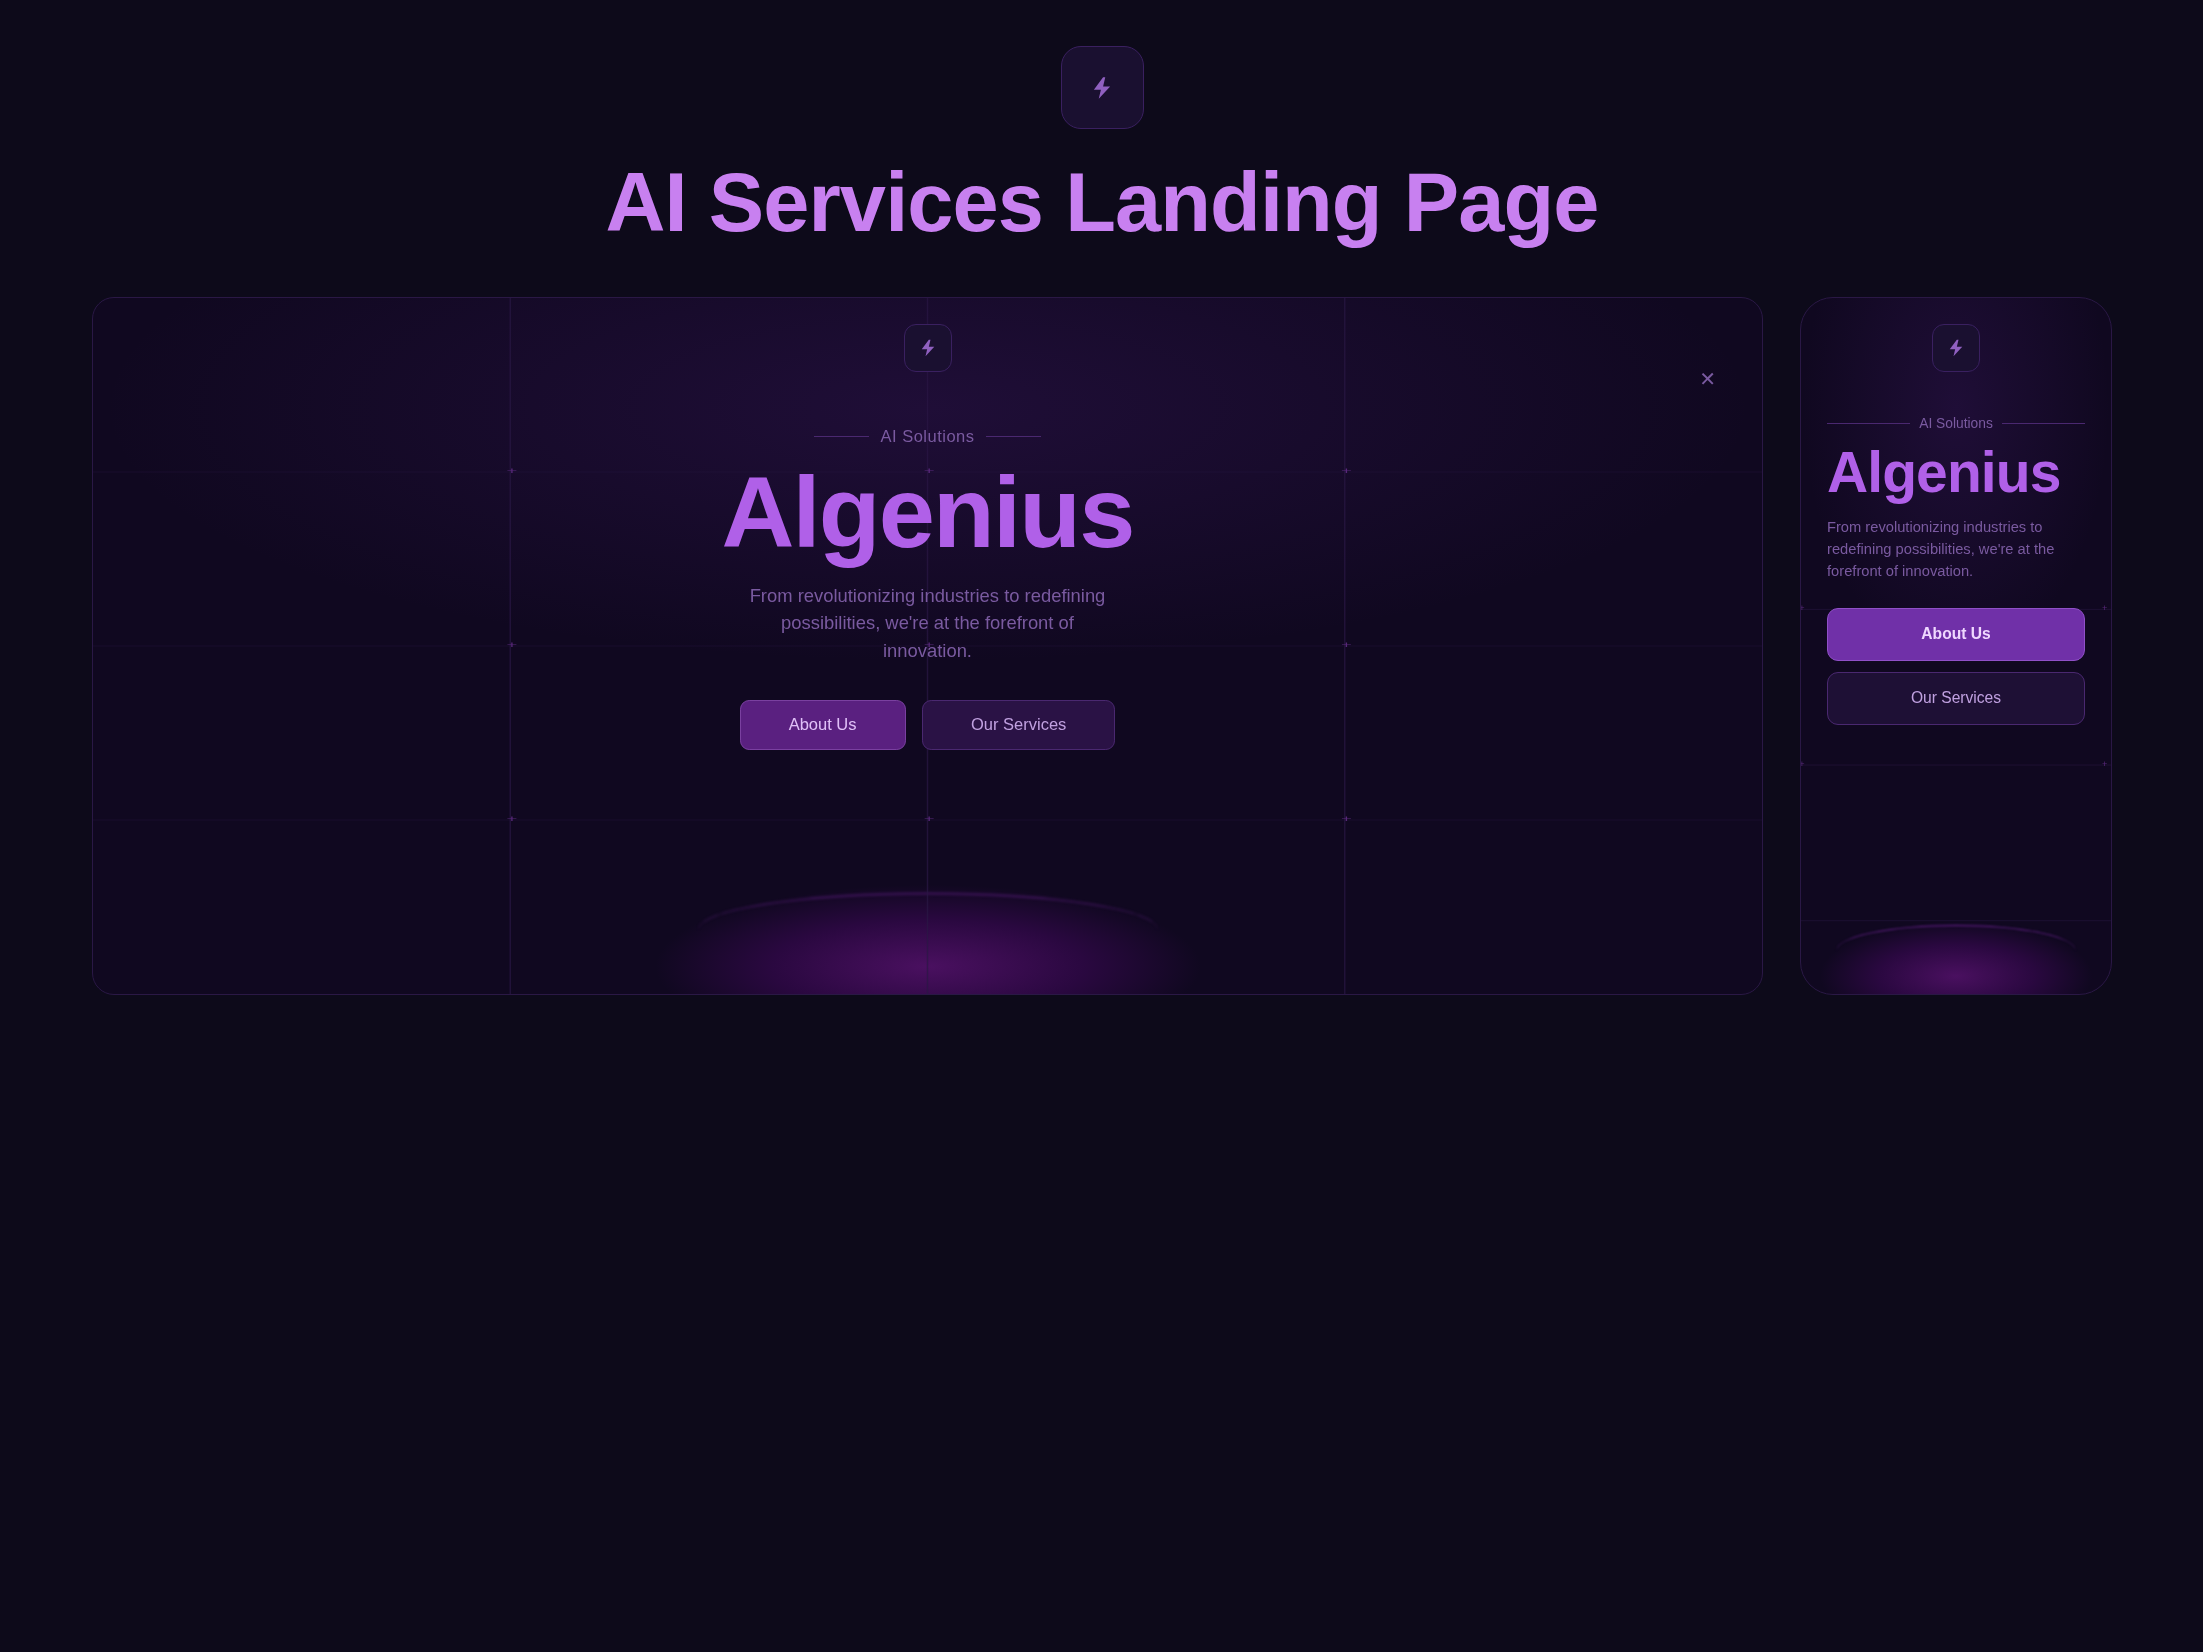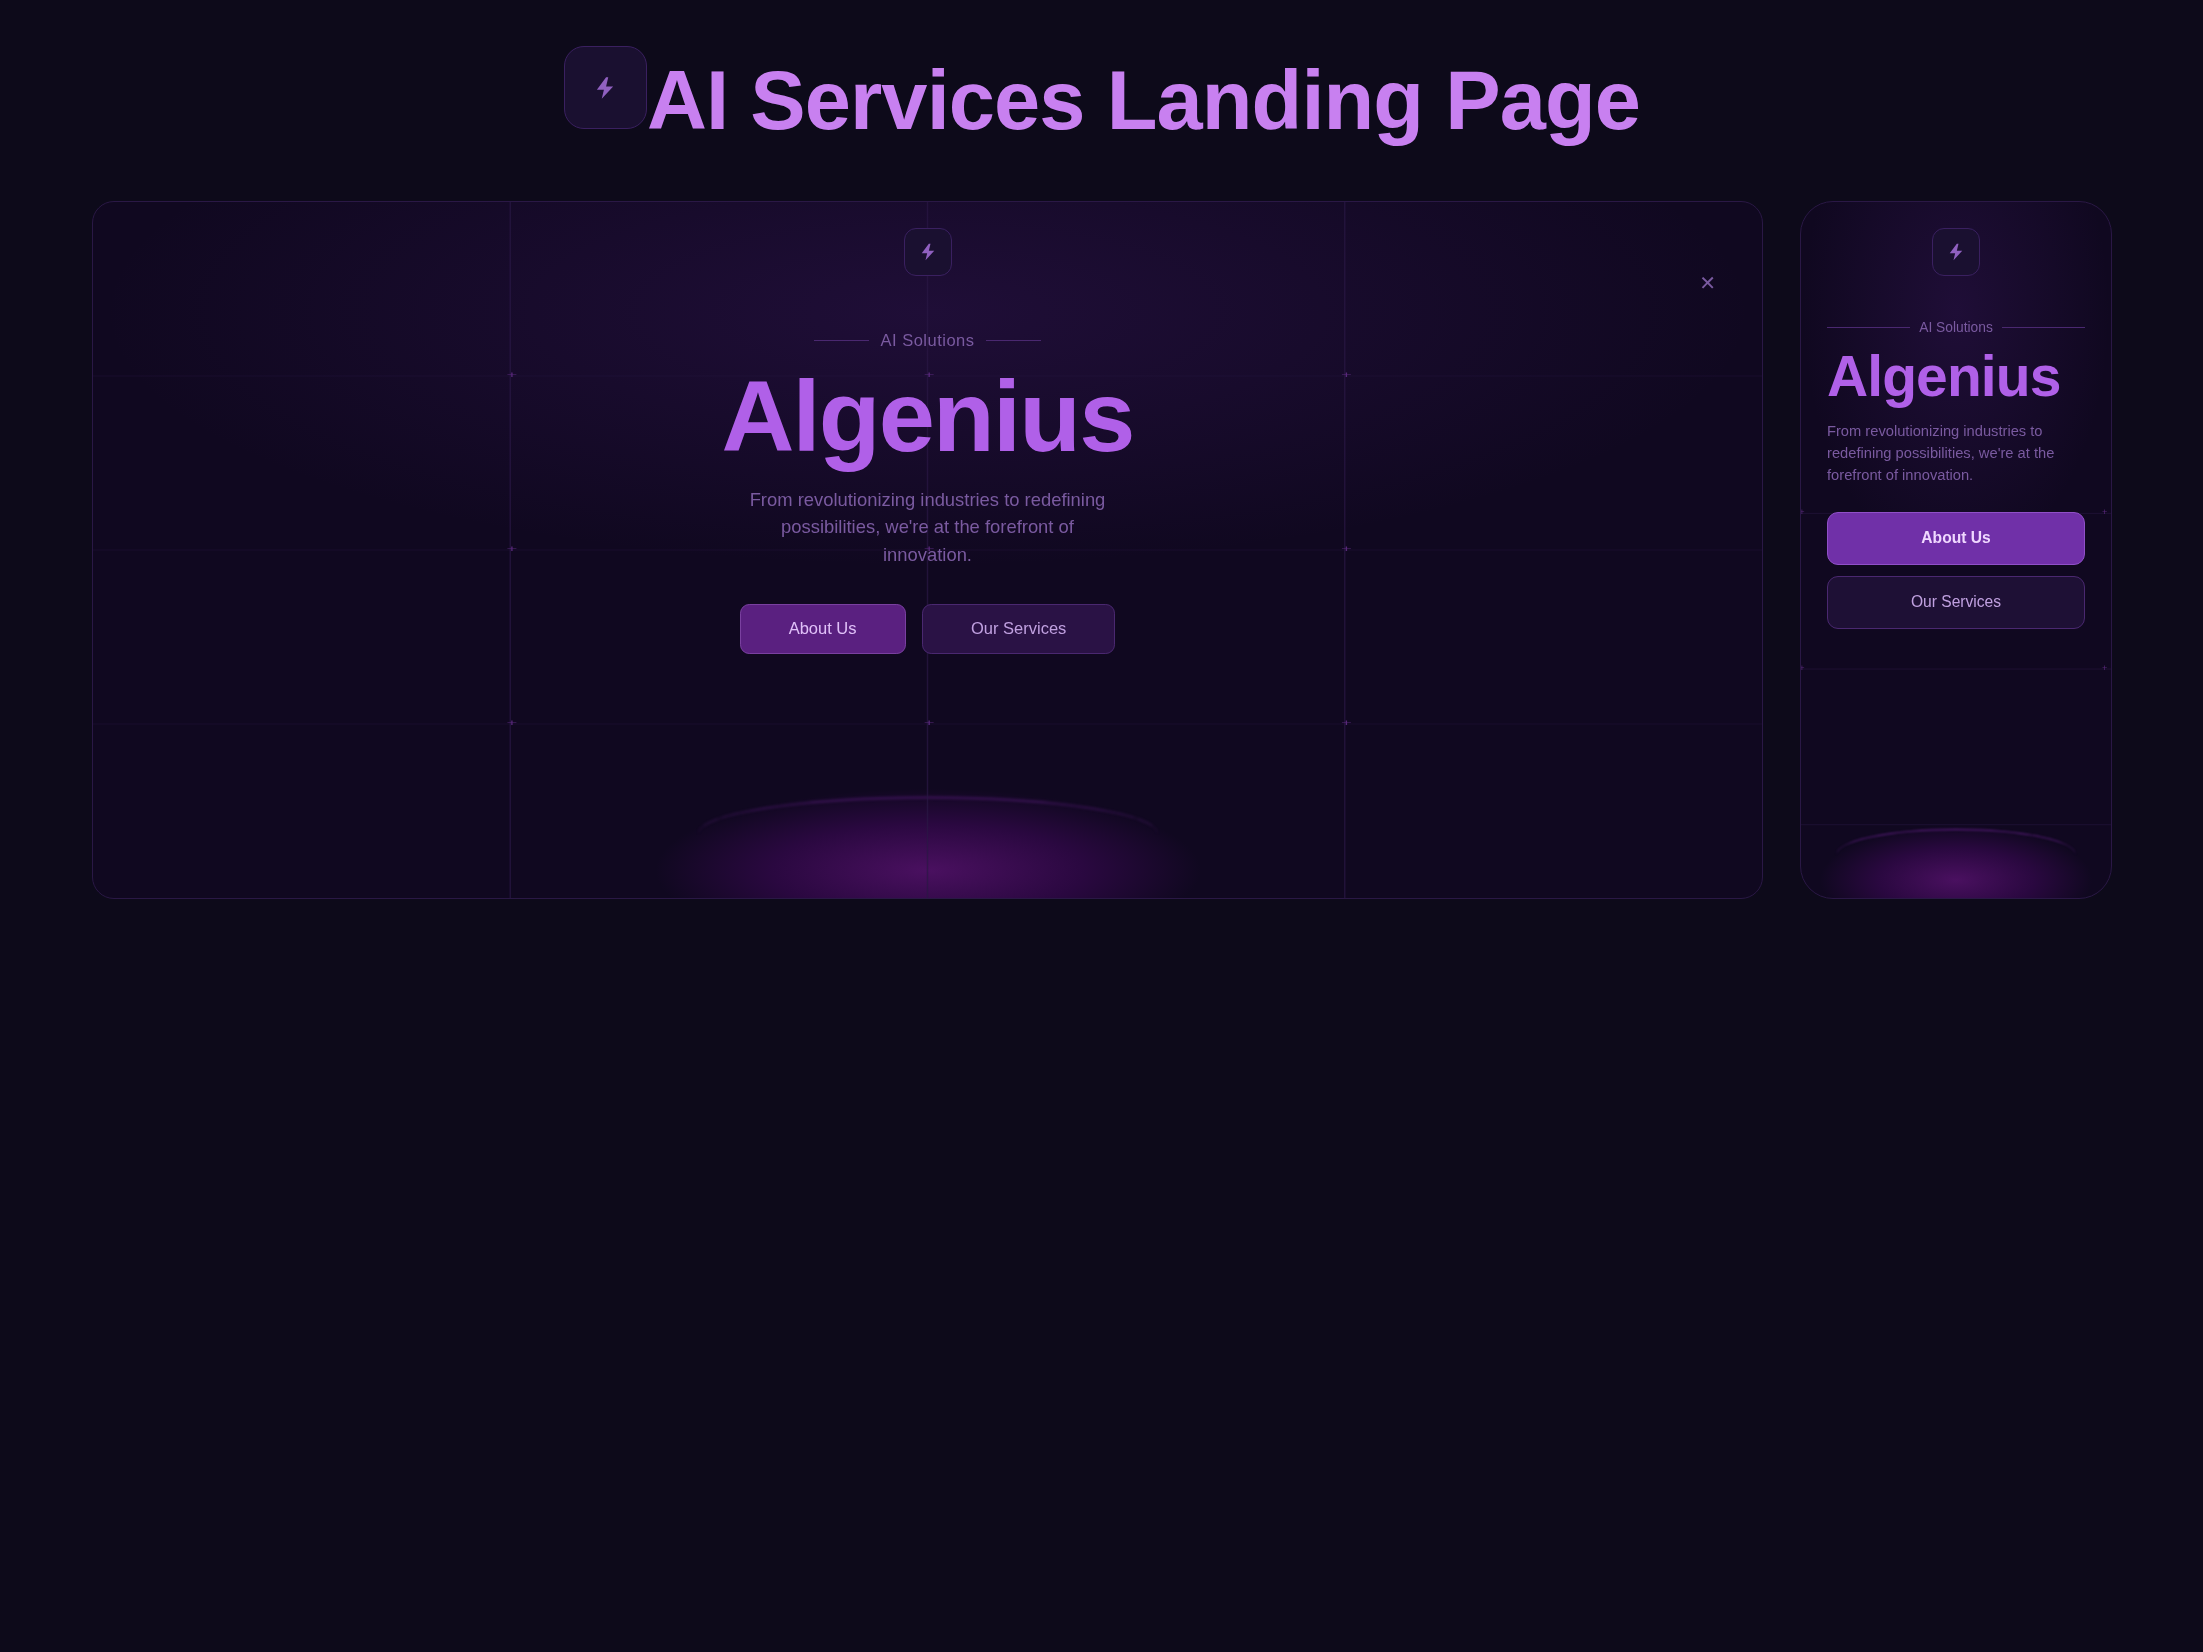--- a/index.html
+++ b/index.html
@@ -10,21 +10,21 @@
       background: #0d0a1a;
       display: flex;
       flex-direction: column;
       align-items: center;
       font-family: -apple-system, BlinkMacSystemFont, 'Segoe UI', sans-serif;
       overflow: hidden;
     }
 
     .top-logo-area {
       display: flex;
-      flex-direction: row;
+      flex-direction: column;
       align-items: center;
       margin-top: 46px;
       margin-bottom: 27.5px;
     }
 
     .top-logo-icon {
       width: 83px;
       height: 83px;
       background: #1a1030;
       border-radius: 20px;

